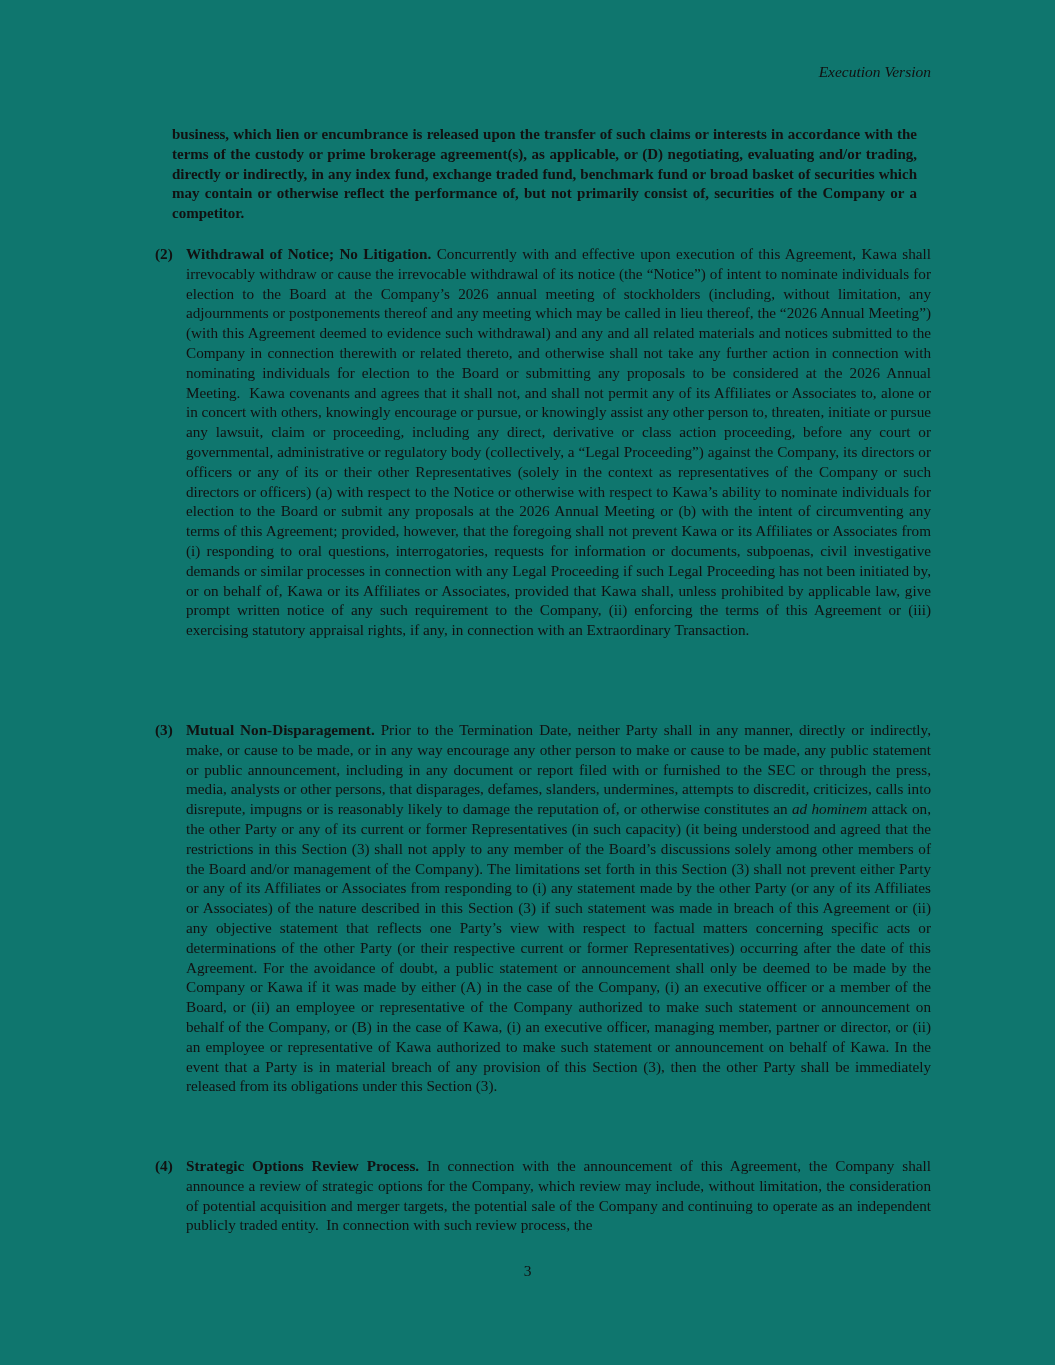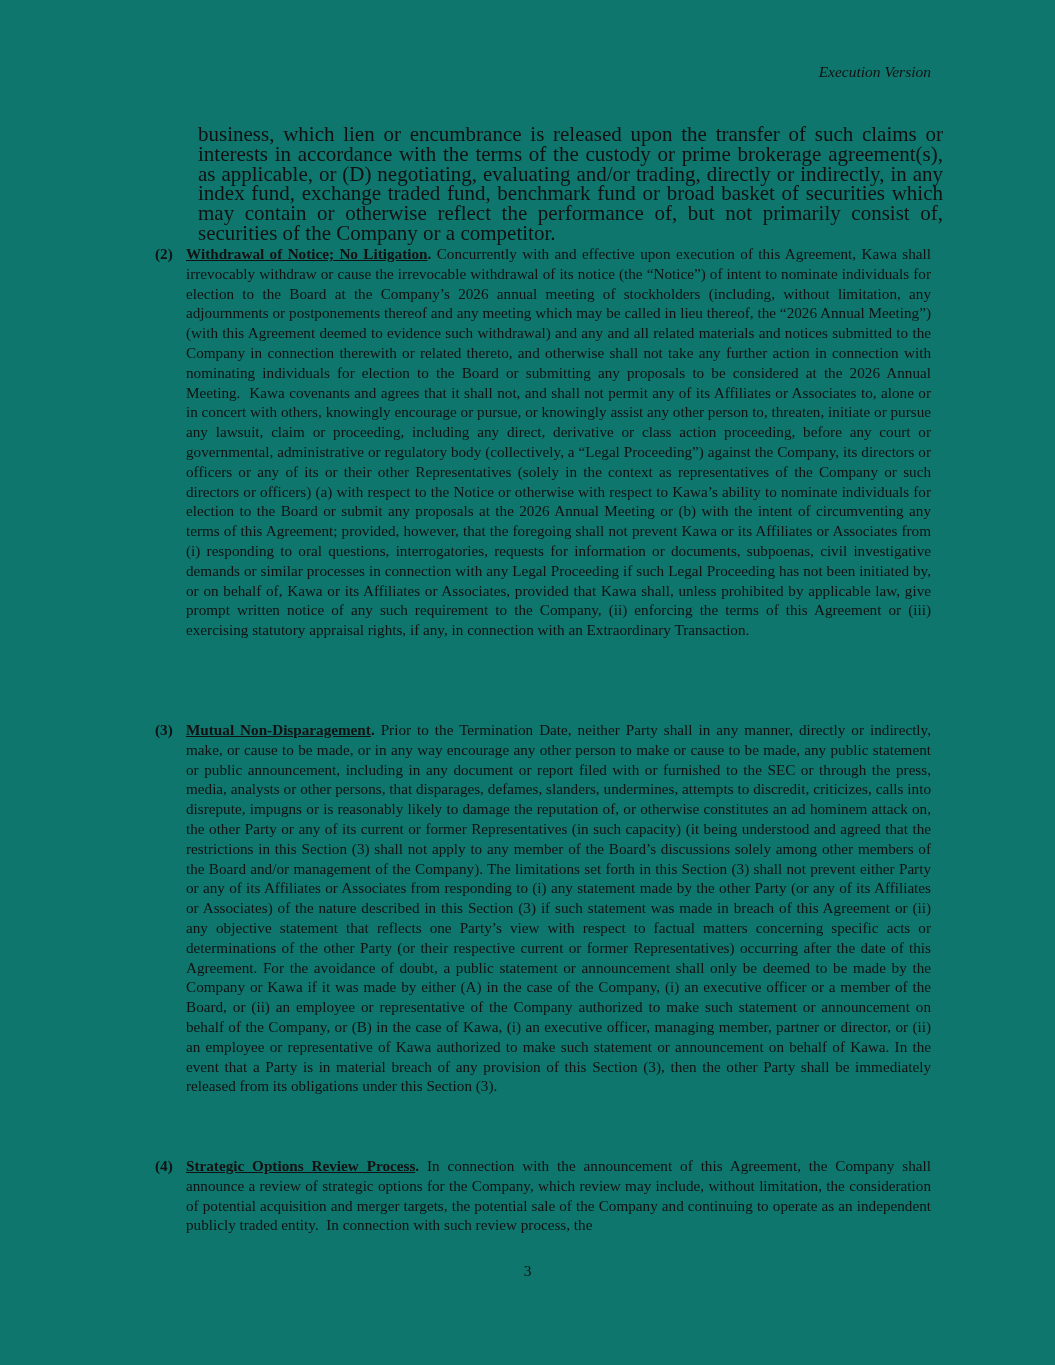--- a/index.html
+++ b/index.html
@@ -25,26 +25,27 @@
     .header-right {
       position: absolute;
       top: 62px;
       right: 124px;
       font-style: italic;
       font-size: 15.5px;
       line-height: 20px;
     }
     .body-block {
       position: absolute;
-      left: 198px;
+      left: 172px;
       width: 745px;
-      font-size: 21px;
+      font-size: 15px;
       line-height: 19.8px;
       text-align: justify;
       text-justify: inter-word;
+      font-weight: bold;
     }
     .cont { top: 125px; }
     .section {
       position: absolute;
       left: 155px;
       width: 776px;
       font-size: 15.2px;
       line-height: 19.8px;
     }
     .section .num {
@@ -56,24 +57,23 @@
     .section .text {
       margin-left: 31px;
       text-align: justify;
       text-justify: inter-word;
     }
     .sec-2 { top: 244px; }
     .sec-3 { top: 720px; }
     .sec-4 { top: 1156px; }
     .heading {
       font-weight: bold;
-      text-decoration: underline;
     }
     .u { }
-    .i { }
+    .i { font-style: italic; }
     .page-num {
       position: absolute;
       top: 1262px;
       left: 0;
       width: 1055px;
       text-align: center;
       font-size: 15.5px;
     }
   </style>
 </head>

